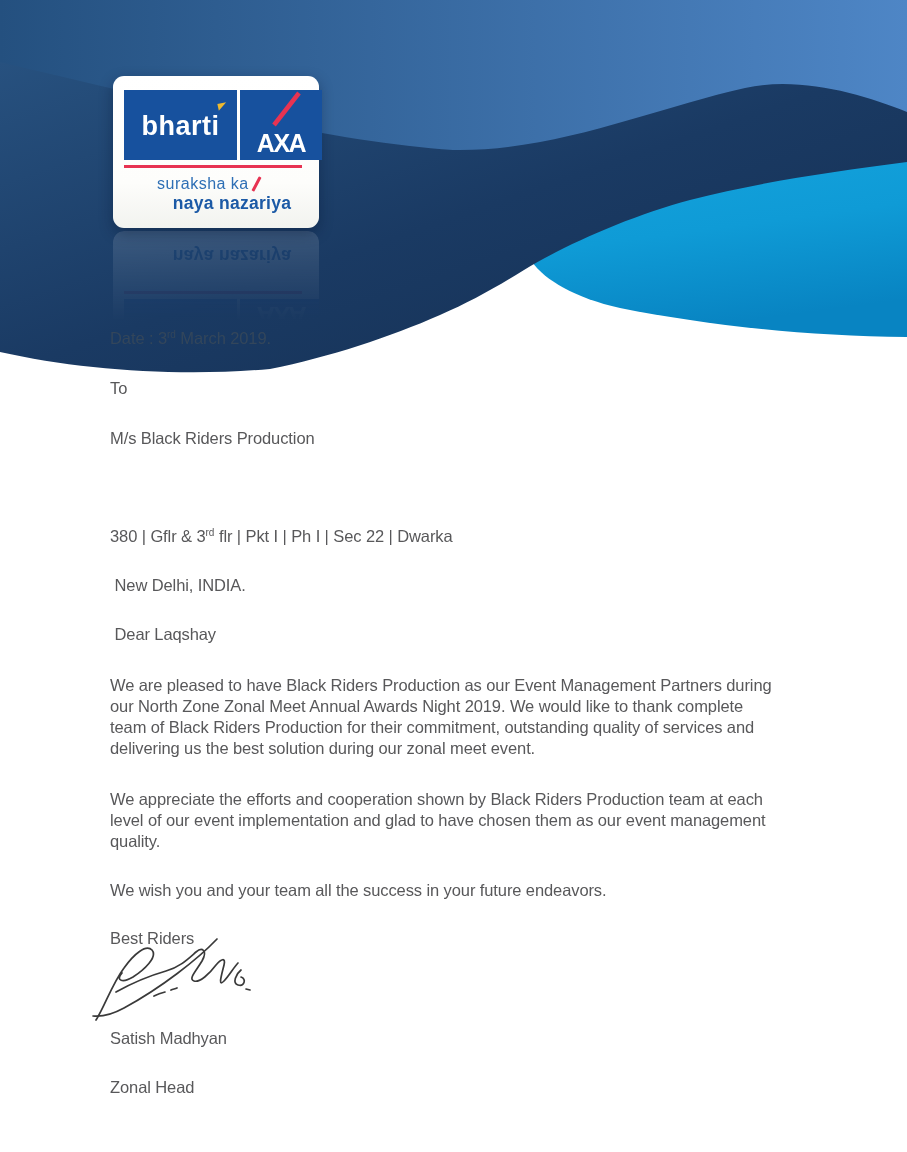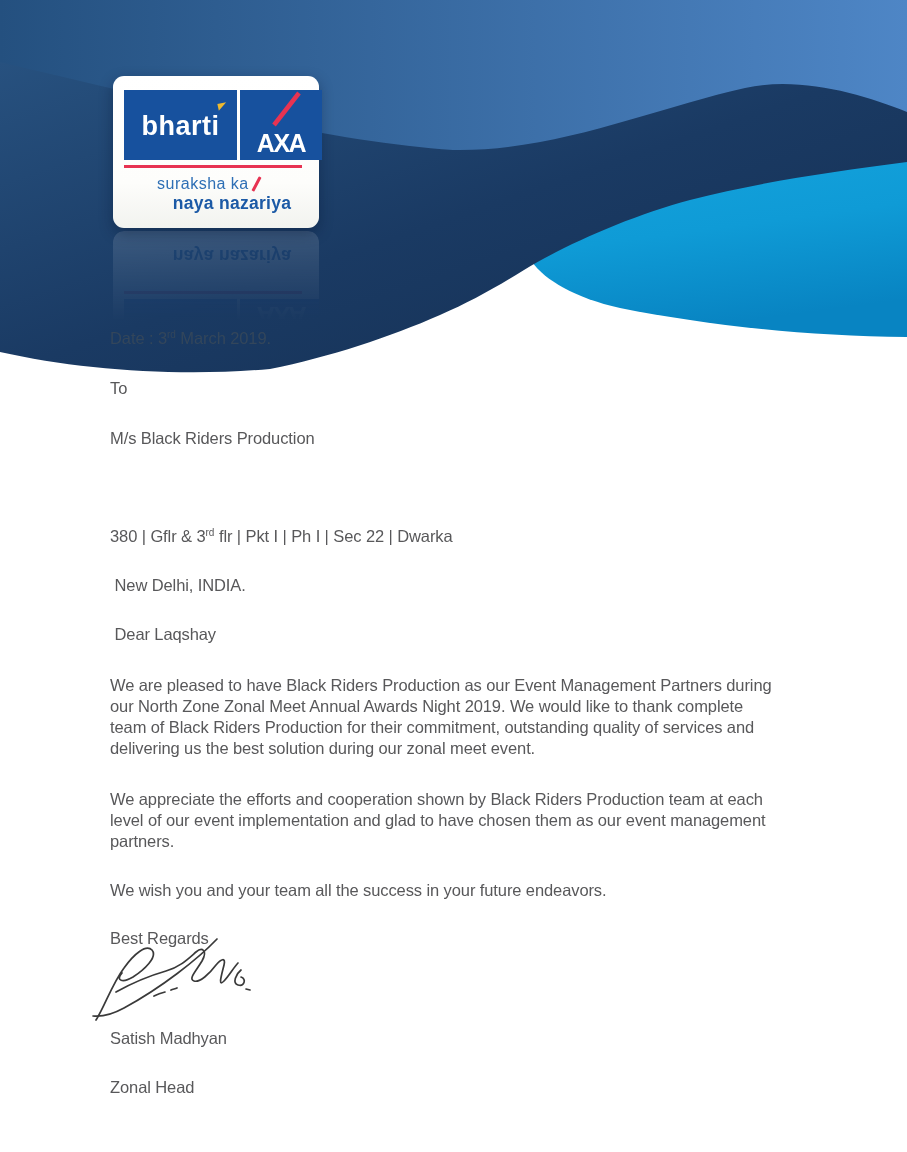--- a/index.html
+++ b/index.html
@@ -134,25 +134,25 @@
 
   <div class="tline" style="top:625px"> Dear Laqshay</div>
 
   <div class="para" style="top:675px">We are pleased to have Black Riders Production as our Event Management Partners during
 our North Zone Zonal Meet Annual Awards Night 2019. We would like to thank complete
 team of Black Riders Production for their commitment, outstanding quality of services and
 delivering us the best solution during our zonal meet event.</div>
 
   <div class="para" style="top:789px">We appreciate the efforts and cooperation shown by Black Riders Production team at each
 level of our event implementation and glad to have chosen them as our event management
-partners.</div>
+quality.</div>
 
   <div class="para" style="top:880px">We wish you and your team all the success in your future endeavors.</div>
 
-  <div class="tline" style="top:929px">Best Regards</div>
+  <div class="tline" style="top:929px">Best Riders</div>
 
   <svg class="sig" width="175" height="95" viewBox="0 0 175 95">
     <g fill="none" stroke="#3a3a3a" stroke-width="1.7" stroke-linecap="round">
       <path d="M10,88 C18,76 26,52 38,36 C48,22 60,12 66,18 C72,25 58,38 47,45 C37,51 29,49 36,41"></path>
       <path d="M30,60 C48,50 66,43 80,39 C94,35 102,27 110,20 C116,15 122,18 116,29 C110,39 102,47 108,49 C114,51 124,41 130,33 C135,27 140,25 138,33 C135,45 132,55 138,49 C143,44 148,35 152,31"></path>
       <path d="M131,7 C112,27 75,56 38,76 C27,82 16,85 7,84"></path>
       <path d="M155,38 C150,42 146,51 152,53 C158,55 161,47 155,45"></path>
       <path d="M160,57 l4,1"></path>
       <path d="M68,64 c4,-2 7,-3 11,-4 m6,-2 c2,-1 4,-1 6,-2"></path>
     </g>

